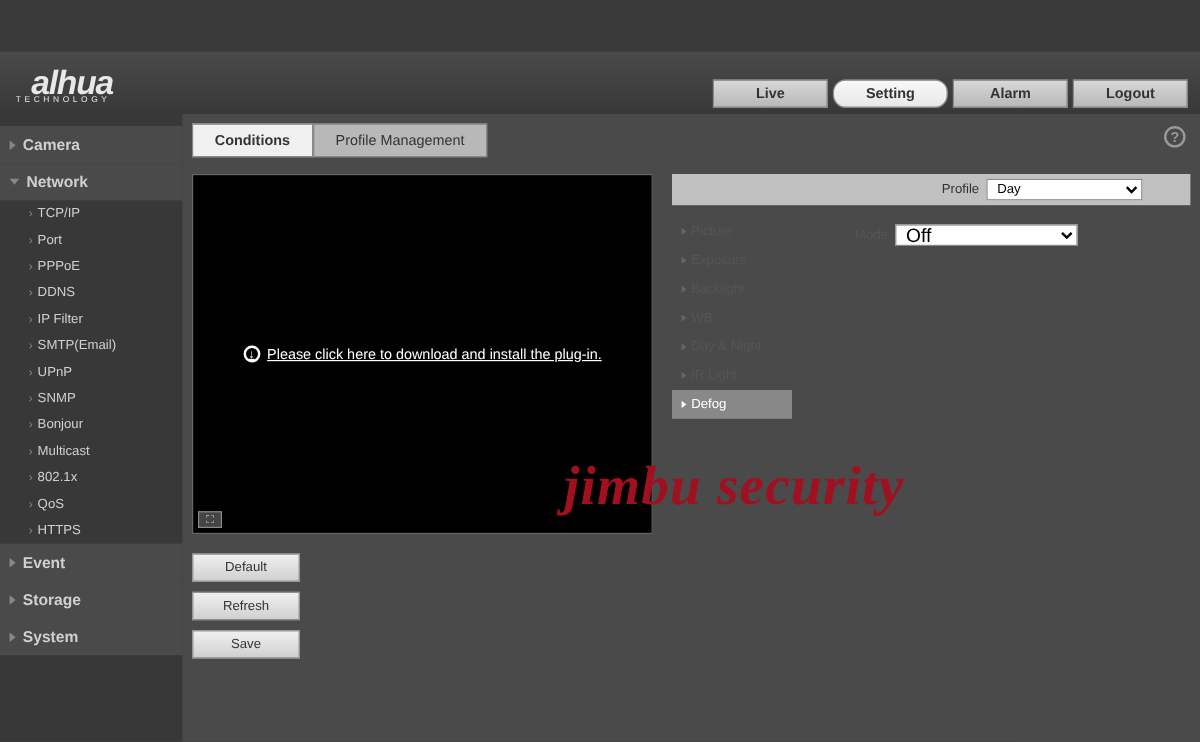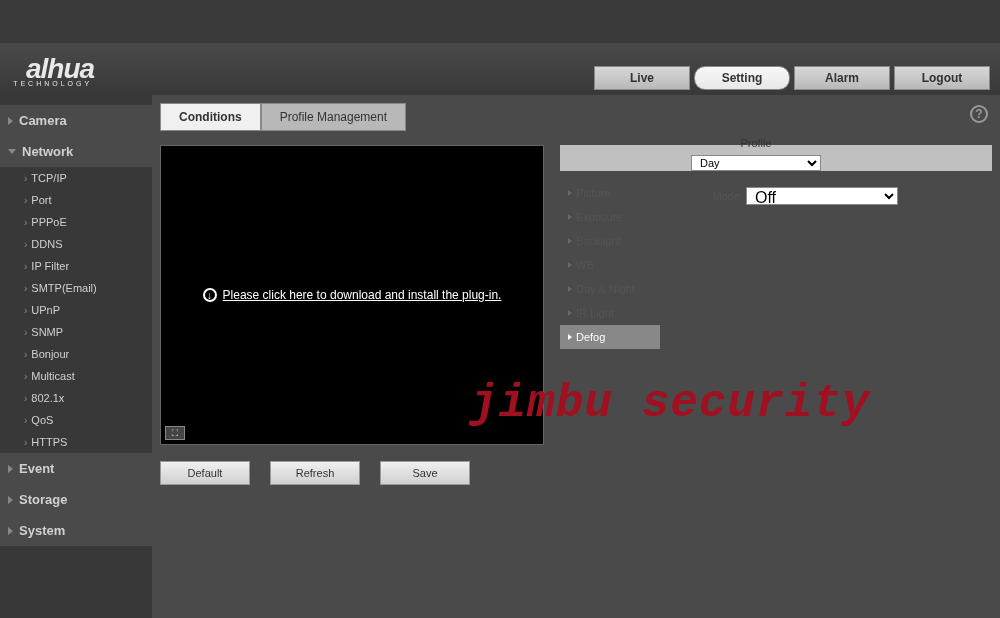--- a/index.html
+++ b/index.html
@@ -31,41 +31,41 @@
     .help-icon { position: absolute; top: 10px; right: 12px; width: 18px; height: 18px; border: 2px solid #999; border-radius: 50%; color: #999; display: flex; align-items: center; justify-content: center; font-size: 12px; font-weight: bold; cursor: pointer; }
     
     .panel-area { display: flex; gap: 16px; margin-top: 14px; }
     
     .video-col { width: 384px; }
     .video-box { width: 384px; height: 300px; background: #000; border: 1px solid #666; position: relative; display: flex; align-items: center; justify-content: center; }
     .plugin-msg { color: #fff; font-size: 12px; text-decoration: underline; display: flex; align-items: center; gap: 6px; }
     .plugin-icon { width: 14px; height: 14px; border: 2px solid #fff; border-radius: 50%; display: flex; align-items: center; justify-content: center; font-size: 10px; text-decoration: none; }
     .fullscreen-btn { position: absolute; bottom: 4px; left: 4px; width: 20px; height: 14px; background: #444; border: 1px solid #888; display: flex; align-items: center; justify-content: center; cursor: pointer; color: #ccc; font-size: 9px; }
     
-    .btn-row { display: flex; gap: 20px; margin-top: 16px; }
+    .btn-row { display: flex; gap: 8px; margin-top: 16px; flex-direction: column; }
     .action-btn { width: 90px; height: 24px; background: linear-gradient(to bottom, #f0f0f0, #d0d0d0); border: 1px solid #999; font-size: 11px; color: #333; cursor: pointer; }
     
     .settings-col { flex: 1; }
-    .profile-bar { background: #c0c0c0; height: 26px; display: flex; align-items: center; justify-content: flex-end; padding-right: 40px; gap: 6px; flex-direction: column; }
+    .profile-bar { background: #c0c0c0; height: 26px; display: flex; align-items: center; justify-content: flex-end; padding-right: 40px; gap: 6px; }
     .profile-label { font-size: 11px; color: #333; }
     .profile-select { width: 130px; height: 18px; font-size: 11px; background: #fff; border: 1px solid #888; padding-left: 4px; }
     
     .settings-row { display: flex; margin-top: 10px; }
     .accordion { width: 100px; }
     .acc-item { height: 24px; display: flex; align-items: center; padding-left: 8px; font-size: 11px; color: #555; cursor: pointer; gap: 4px; }
     .acc-item.active { background: #888; color: #fff; }
     .acc-arrow { display: inline-block; width: 0; height: 0; border-top: 3px solid transparent; border-bottom: 3px solid transparent; border-left: 4px solid #666; }
     .acc-item.active .acc-arrow { border-left-color: #fff; }
     
     .controls { flex: 1; padding-left: 40px; padding-top: 6px; }
     .control-row { display: flex; align-items: center; gap: 6px; margin-bottom: 8px; }
     .control-label { font-size: 11px; color: #555; width: 40px; text-align: right; }
     .control-select { width: 152px; height: 18px; font-size: 16px; background: #fff; border: 1px solid #888; padding-left: 4px; }
     
-    .watermark { position: absolute; top: 283px; left: 318px; font-size: 46px; font-weight: bold; font-style: italic; color: #a01020; pointer-events: none; letter-spacing: 1px; font-family: Liberation Mono, monospace; }
+    .watermark { position: absolute; top: 283px; left: 318px; font-size: 46px; font-weight: bold; font-style: italic; color: #a01020; pointer-events: none; letter-spacing: 1px; font-family: Liberation Serif, serif; }
   </style>
 </head>
 <body>
 
 <div class="header">
   <div class="logo">
     <span>alhua</span>
     <span class="logo-sub">TECHNOLOGY</span>
   </div>
   <div class="nav-tabs">

